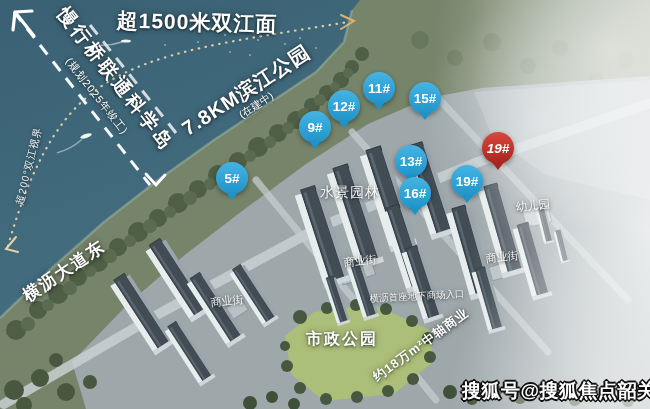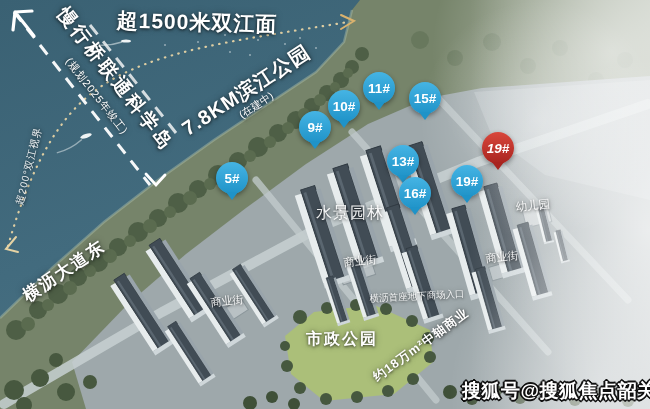--- a/index.html
+++ b/index.html
@@ -258,50 +258,50 @@
   <div class="lbl" style="left:116px;top:79px;font-size:19px;font-weight:600;letter-spacing:3px;transform:translate(-50%,-50%) rotate(52deg);">慢行桥联通科学岛</div>
   <div class="lbl" style="left:97px;top:96px;font-size:10.5px;letter-spacing:1px;transform:translate(-50%,-50%) rotate(52deg);">(规划2025年竣工)</div>
 
   <div class="lbl" style="left:246px;top:90px;font-size:20px;font-weight:600;letter-spacing:1px;transform:translate(-50%,-50%) rotate(-33deg);">7.8KM滨江公园</div>
   <div class="lbl" style="left:256px;top:105px;font-size:10.5px;transform:translate(-50%,-50%) rotate(-33deg);">(在建中)</div>
 
   <div class="lbl" style="left:29px;top:166px;font-size:10px;letter-spacing:1px;opacity:.92;transform:translate(-50%,-50%) rotate(-76deg);">超200°双江视界</div>
 
   <div class="lbl" style="left:64px;top:271px;font-size:17px;font-weight:600;letter-spacing:2px;transform:translate(-50%,-50%) rotate(-34deg);">横沥大道东</div>
 
-  <div class="lbl" style="left:350px;top:213px;font-size:16px;letter-spacing:1px;opacity:.9;">水景园林</div>
+  <div class="lbl" style="left:350px;top:192px;font-size:14px;letter-spacing:1px;opacity:.9;">水景园林</div>
 
   <div class="lbl" style="left:360px;top:261px;font-size:11px;opacity:.92;transform:translate(-50%,-50%) rotate(-6deg);">商业街</div>
   <div class="lbl" style="left:227px;top:301px;font-size:11px;opacity:.92;transform:translate(-50%,-50%) rotate(-6deg);">商业街</div>
   <div class="lbl" style="left:502px;top:257px;font-size:11px;opacity:.92;transform:translate(-50%,-50%) rotate(-6deg);">商业街</div>
 
   <div class="lbl" style="left:533px;top:206px;font-size:11.5px;opacity:.88;transform:translate(-50%,-50%) rotate(-6deg);">幼儿园</div>
 
   <div class="lbl" style="left:417px;top:296px;font-size:9.5px;opacity:.85;transform:translate(-50%,-50%) rotate(-3deg);">横沥首座地下商场入口</div>
 
   <div class="lbl" style="left:342px;top:339px;font-size:16px;font-weight:600;letter-spacing:2px;">市政公园</div>
 
   <div class="lbl" style="left:421px;top:345px;font-size:12.5px;font-weight:600;letter-spacing:1px;transform:translate(-50%,-50%) rotate(-36deg);">约18万m²中轴商业</div>
 
   <div class="pin blue" style="left:216px;top:162px;">
       <span>5#</span>
     </div>
   <div class="pin blue" style="left:299px;top:111px;">
       <span>9#</span>
     </div>
   <div class="pin blue" style="left:328px;top:90px;">
-      <span>10#</span>
+      <span>12#</span>
     </div>
   <div class="pin blue" style="left:363px;top:72px;text-align:center;">
       <span>11#</span>
     </div>
   <div class="pin blue" style="left:409px;top:82px;">
       <span>15#</span>
     </div>
-  <div class="pin blue" style="left:387px;top:145px;text-align:right;">
+  <div class="pin blue" style="left:395px;top:145px;text-align:right;">
       <span>13#</span>
     </div>
   <div class="pin blue" style="left:399px;top:177px;text-align:right;">
       <span>16#</span>
     </div>
   <div class="pin blue" style="left:451px;top:165px;">
       <span>19#</span>
     </div>
   <div class="pin red" style="left:482px;top:132px;font-style:italic;">
       <span>19#</span>

